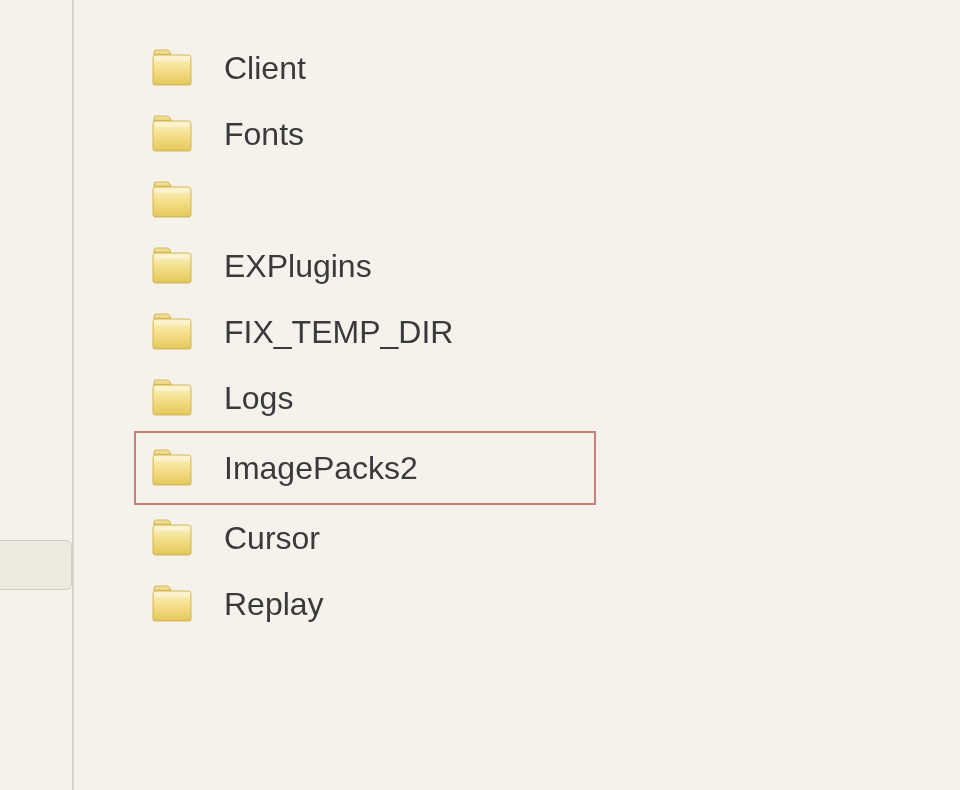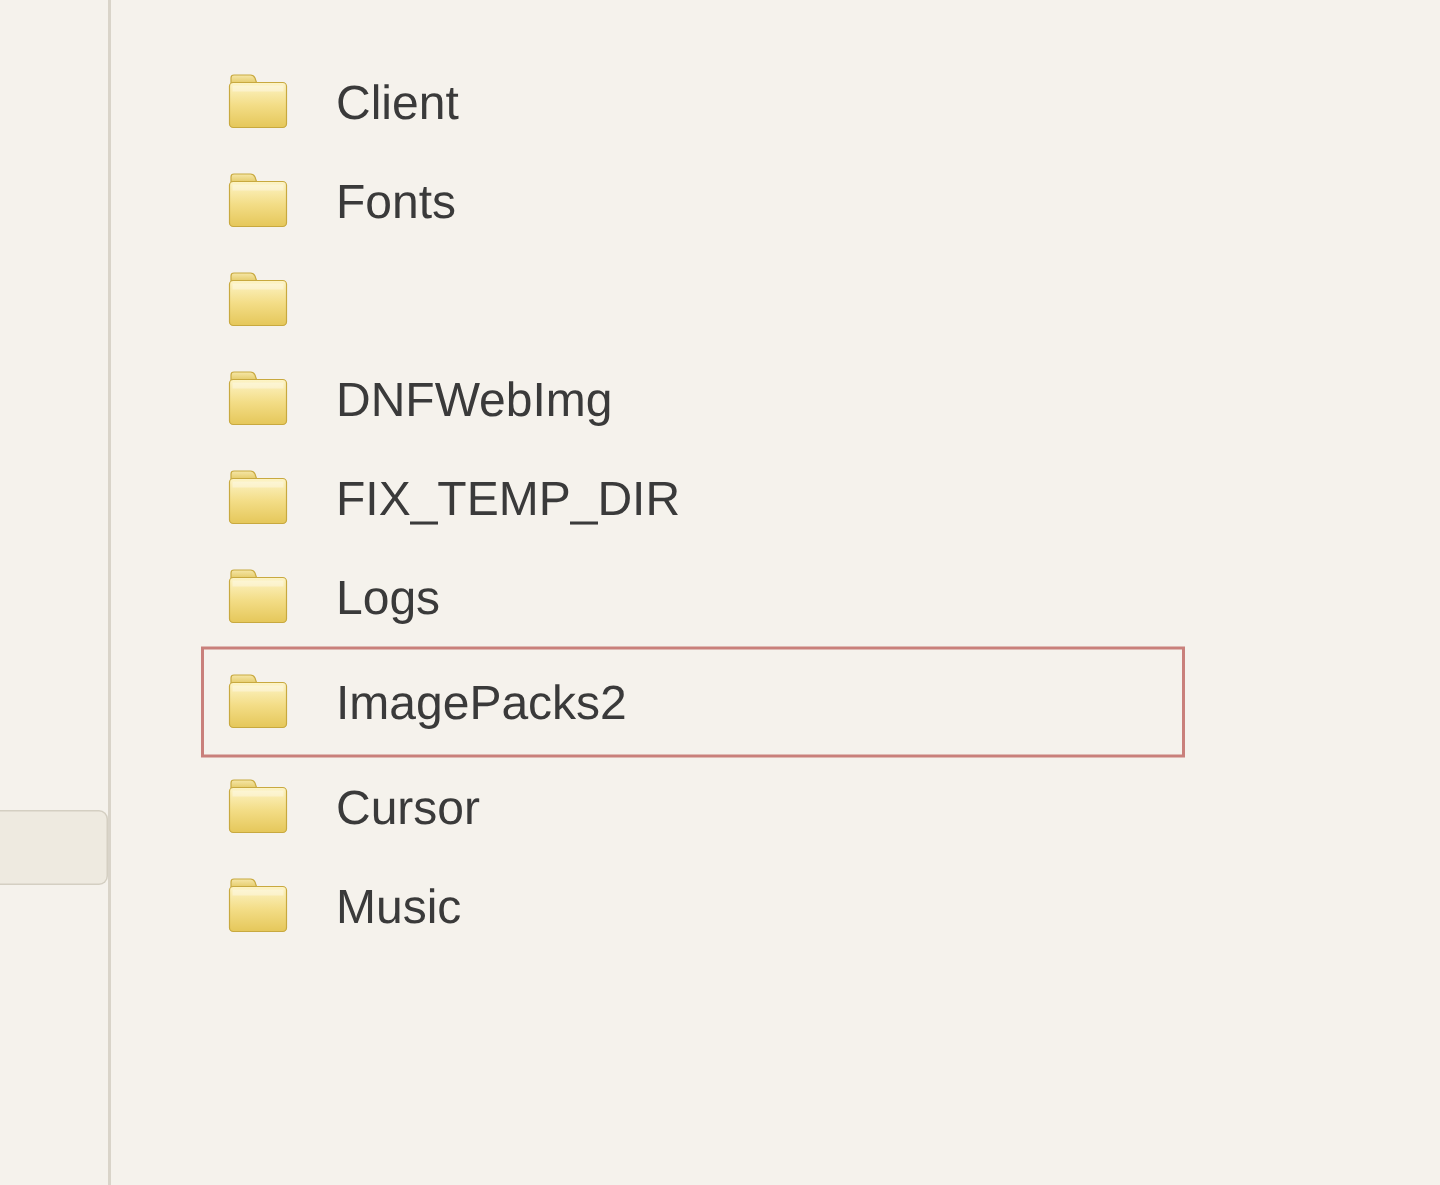--- a/index.html
+++ b/index.html
@@ -46,21 +46,21 @@
       align-items: center;
       height: 66px;
       padding-left: 12px;
       gap: 32px;
       cursor: pointer;
     }
     .file-item.highlighted {
       border: 2px solid #c9807b;
       margin-left: -6px;
       padding-left: 16px;
-      width: 656px;
+      width: 462px;
       height: 74px;
     }
     .folder-icon-svg {
       width: 40px;
       height: 38px;
       flex-shrink: 0;
     }
     .file-label {
       font-size: 32px;
       color: #3a3a3a;
@@ -145,21 +145,21 @@
         <linearGradient id="gBody4" x1="0" y1="0" x2="0" y2="1">
             <stop offset="0" stop-color="#fdf4c7"></stop>
             <stop offset="0.5" stop-color="#f3dd87"></stop>
             <stop offset="1" stop-color="#e5c75a"></stop>
           </linearGradient>
       </defs>
       <path d="M2 6 L2 3 Q2 1 4 1 L15 1 Q17 1 18 3 L19 6 Z" fill="url(#gTab4)" stroke="#c8a93f" stroke-width="0.8"></path>
       <rect x="1" y="6" width="38" height="30" rx="2.5" fill="url(#gBody4)" stroke="#c8a93f" stroke-width="0.8"></rect>
       <rect x="3" y="8" width="34" height="4" fill="#ffffff" opacity="0.35"></rect>
     </svg>
-    <span class="file-label">DNFWebImg</span>
+    <span class="file-label">EXPlugins</span>
   </div>
 
   <div class="file-item">
     <svg class="folder-icon-svg" viewBox="0 0 40 38">
       <defs>
         <linearGradient id="gTab5" x1="0" y1="0" x2="0" y2="1">
             <stop offset="0" stop-color="#f6e7a8"></stop>
             <stop offset="1" stop-color="#e6cd6e"></stop>
           </linearGradient>
         <linearGradient id="gBody5" x1="0" y1="0" x2="0" y2="1">
@@ -246,16 +246,16 @@
         <linearGradient id="gBody10" x1="0" y1="0" x2="0" y2="1">
             <stop offset="0" stop-color="#fdf4c7"></stop>
             <stop offset="0.5" stop-color="#f3dd87"></stop>
             <stop offset="1" stop-color="#e5c75a"></stop>
           </linearGradient>
       </defs>
       <path d="M2 6 L2 3 Q2 1 4 1 L15 1 Q17 1 18 3 L19 6 Z" fill="url(#gTab10)" stroke="#c8a93f" stroke-width="0.8"></path>
       <rect x="1" y="6" width="38" height="30" rx="2.5" fill="url(#gBody10)" stroke="#c8a93f" stroke-width="0.8"></rect>
       <rect x="3" y="8" width="34" height="4" fill="#ffffff" opacity="0.35"></rect>
     </svg>
-    <span class="file-label">Music</span>
+    <span class="file-label">Replay</span>
   </div>
 
 </div>
 
 </body></html>

